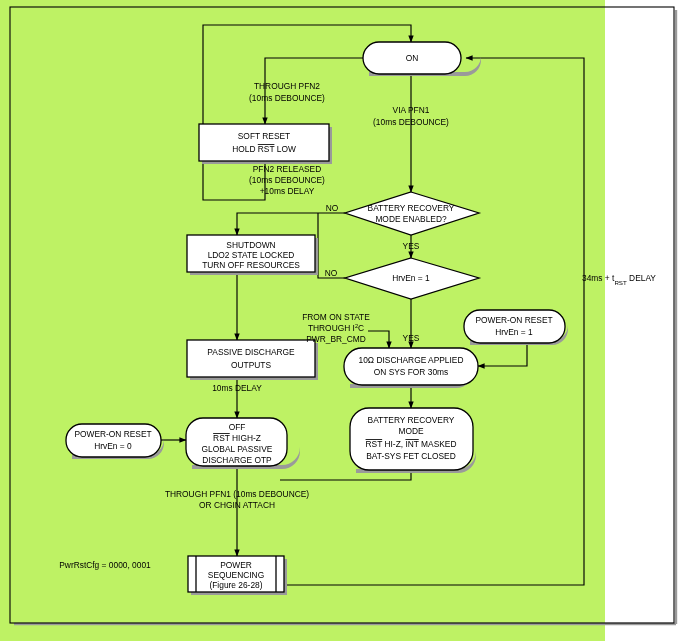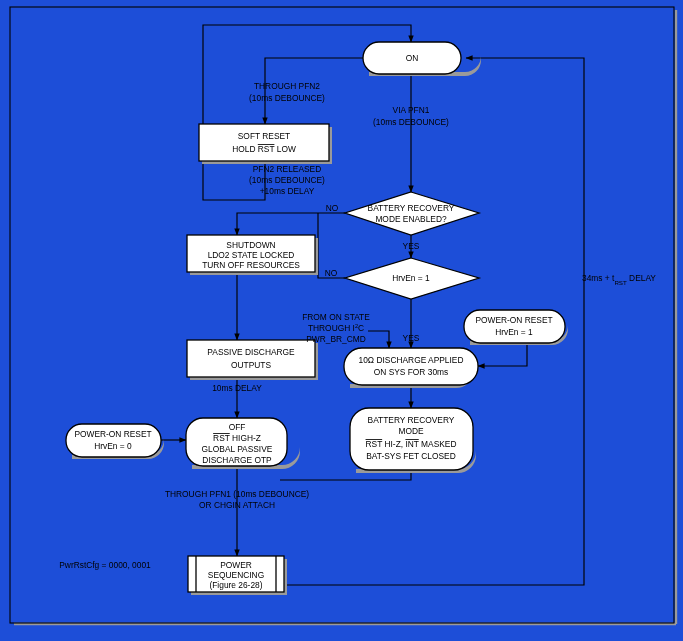--- a/index.html
+++ b/index.html
@@ -1,18 +1,18 @@
 <!DOCTYPE html>
 <html><head>
 <meta charset="utf-8">
 <style>
   html,body{margin:0;padding:0;background:#ffffff;}
   body{width:683px;height:641px;overflow:hidden;
        font-family:"Liberation Sans","DejaVu Sans",sans-serif;}
-  #root{position:relative;width:683px;height:641px;background:#1d4ed8;}
+  #root{position:relative;width:605px;height:641px;background:#bef264;}
   svg{display:block;}
   text{font-family:"Liberation Sans","DejaVu Sans",sans-serif;fill:#000;}
   .shape{fill:#ffffff;stroke:#000000;stroke-width:1.3;}
   .shadow{fill:#9a9a9a;stroke:none;}
   .ln{stroke:#000000;stroke-width:1.15;fill:none;}
   .nodetxt{font-size:8.4px;text-anchor:middle;}
   .edgelbl{font-size:8.4px;text-anchor:middle;}
   .frame{fill:none;stroke:#000000;stroke-width:1.1;}
   .frameshadow{fill:none;stroke:#9a9a9a;stroke-width:2.4;}
 </style>

